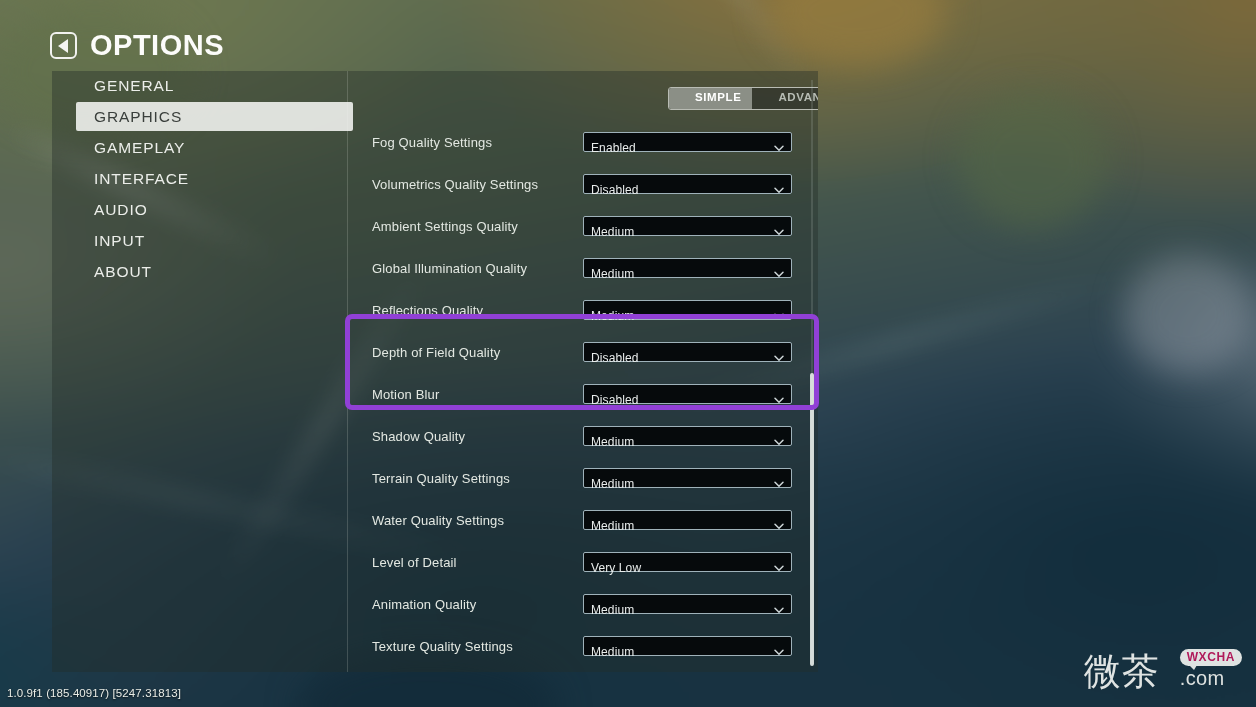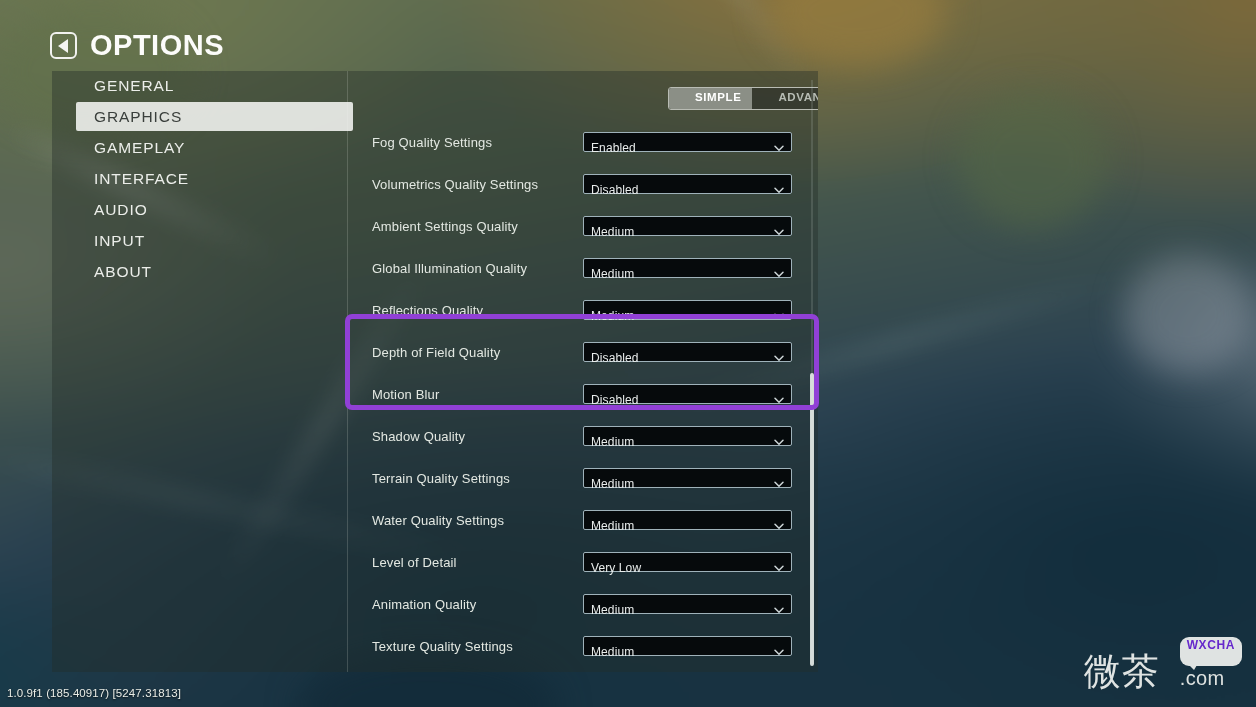--- a/index.html
+++ b/index.html
@@ -304,25 +304,25 @@
     letter-spacing: 1px;
   }
   #wm-right {
     display: flex;
     flex-direction: column;
     align-items: flex-start;
     margin-bottom: 1px;
   }
   #wm-badge {
     background: #f1f3f0;
-    color: #6d28d9;
+    color: #be185d;
     font-size: 12px;
     font-weight: bold;
     letter-spacing: .6px;
-    padding: 2px 7px 15px 7px;
+    padding: 2px 7px 3px 7px;
     border-radius: 9px;
     line-height: 1;
     position: relative;
     margin-bottom: 2px;
   }
   #wm-badge::after {
     content: "";
     position: absolute;
     left: 9px; bottom: -4px;
     border-left: 5px solid transparent;

